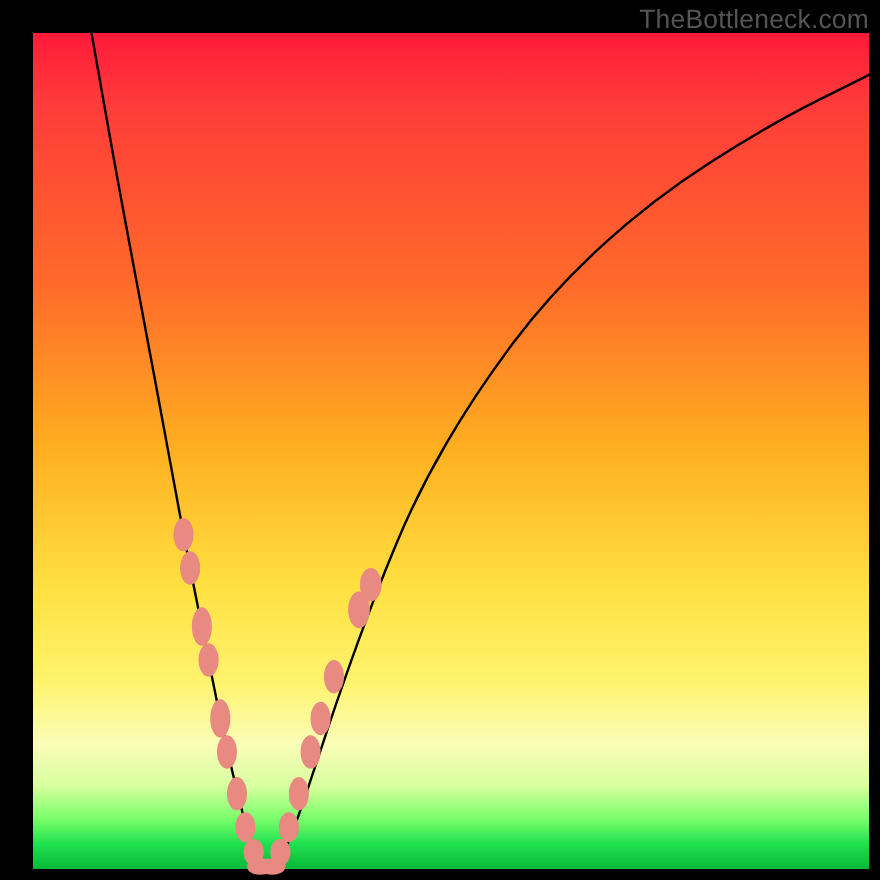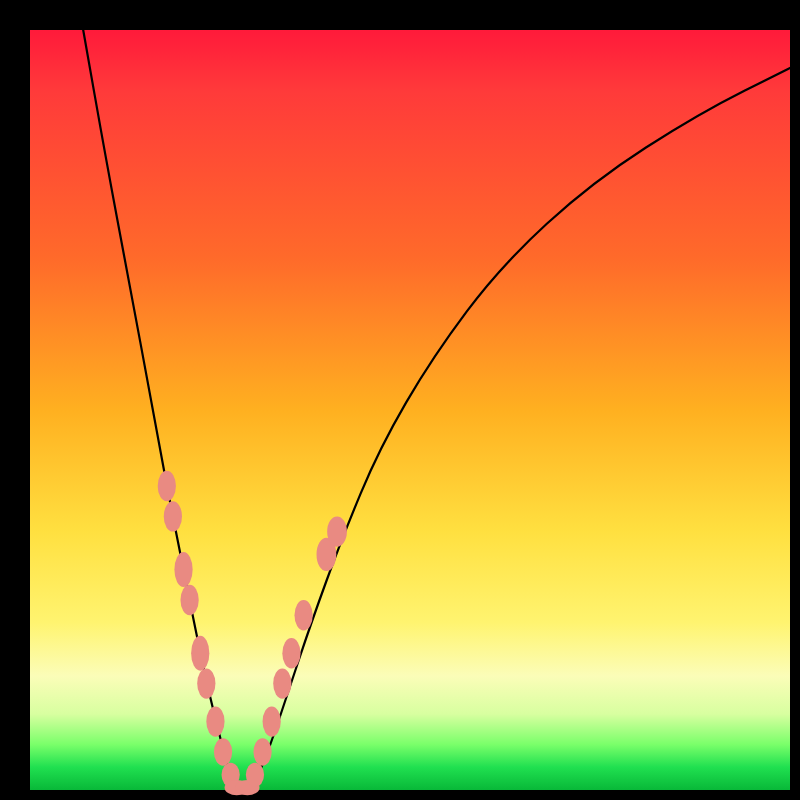--- a/index.html
+++ b/index.html
@@ -68,20 +68,21 @@
   }
   .bead {
     fill: #e98a82;
     stroke: none;
   }
 </style>
 </head>
 <body>
 
 <div class="frame">
+  <div class="watermark">TheBottleneck.com</div>
   <div class="plot-area">
     <svg class="curves" viewBox="0 0 760 760">
       <g id="curve-layer">
           <path class="curve" d="M 53.20 0.00 Q 53.20 0.00 64.60 64.60 Q 76.00 129.20 87.40 190.00 Q 98.80 250.80 110.20 311.60 Q 121.60 372.40 129.20 414.20 Q 136.80 456.00 144.40 494.00 Q 152.00 532.00 159.60 570.00 Q 167.20 608.00 172.90 634.60 Q 178.60 661.20 184.30 684.00 Q 190.00 706.80 193.80 722.00 Q 197.60 737.20 201.40 748.60 T 205.20 760.00"></path>
           <path class="curve" d="M 220.40 760.00 Q 220.40 760.00 226.10 748.60 Q 231.80 737.20 237.50 722.00 Q 243.20 706.80 250.80 684.00 Q 258.40 661.20 269.80 627.00 Q 281.20 592.80 296.40 551.00 Q 311.60 509.20 330.60 463.60 Q 349.60 418.00 376.20 372.40 Q 402.80 326.80 437.00 281.20 Q 471.20 235.60 516.80 193.80 Q 562.40 152.00 615.60 117.80 Q 668.80 83.60 714.40 60.80 T 760.00 38.00"></path>
         </g>
       <g id="bead-layer">
           <ellipse class="bead" cx="136.80" cy="456.00" rx="9.12" ry="15.20"></ellipse>
           <ellipse class="bead" cx="142.88" cy="486.40" rx="9.12" ry="15.20"></ellipse>
           <ellipse class="bead" cx="153.52" cy="539.60" rx="9.12" ry="17.48"></ellipse>

